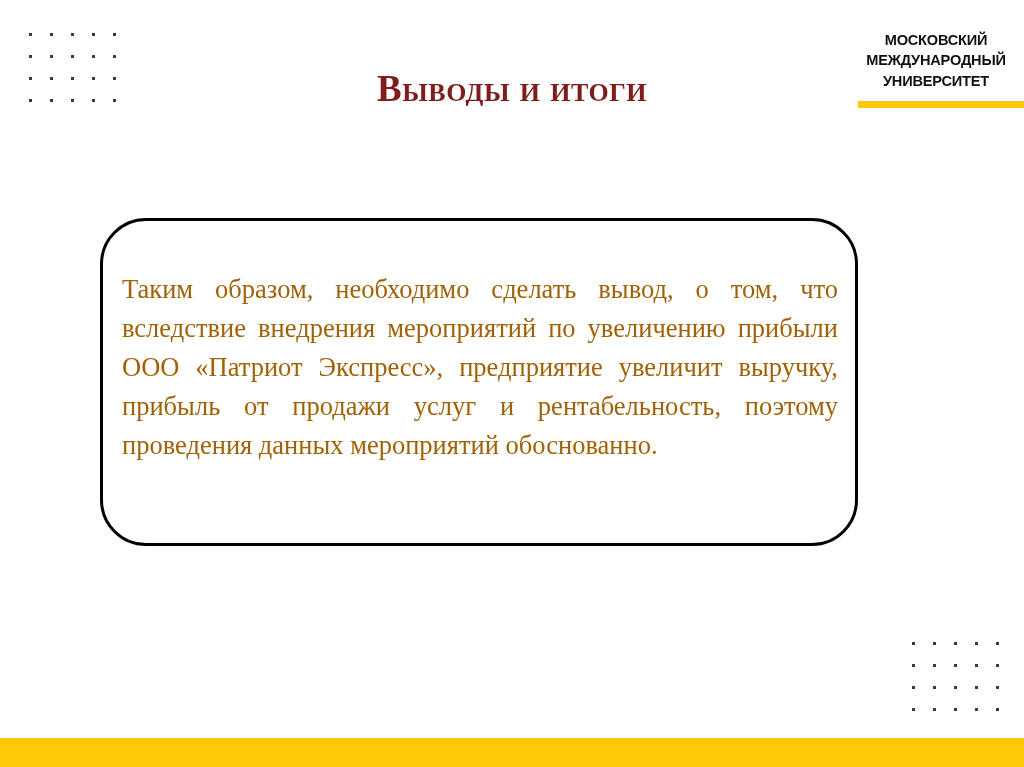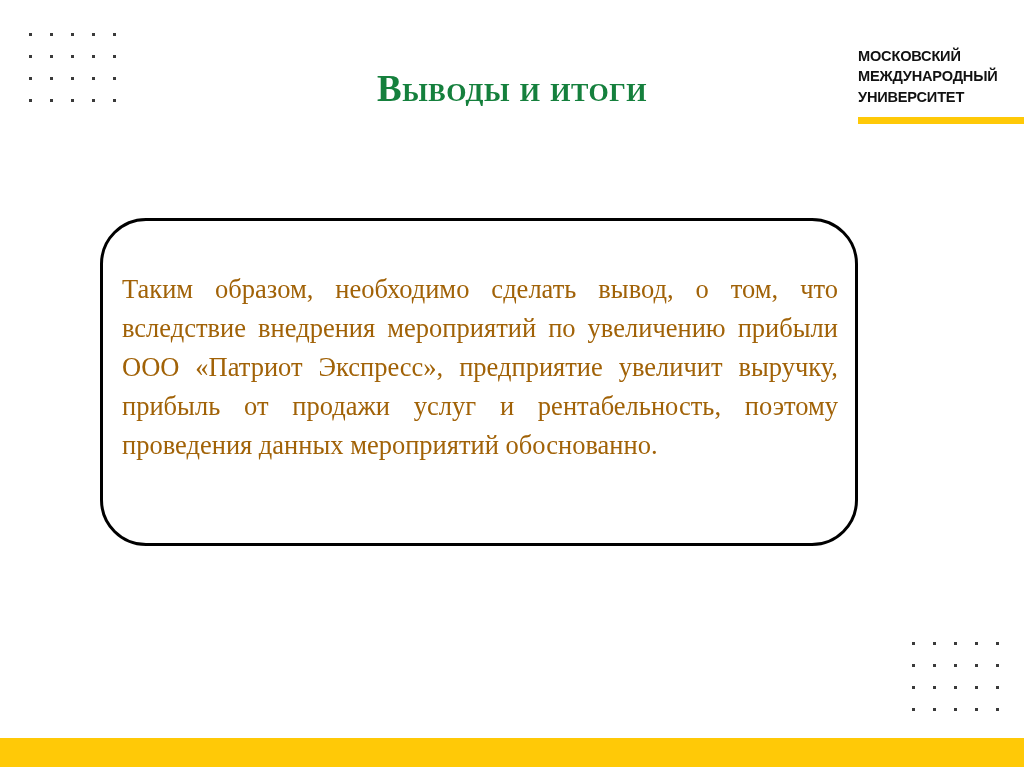--- a/index.html
+++ b/index.html
@@ -46,30 +46,31 @@
     position: absolute;
     left: 0;
     top: 44px;
     width: 1024px;
     text-align: center;
     font-family: "Liberation Serif", "DejaVu Serif", serif;
     font-weight: bold;
     font-size: 37px;
     font-variant: small-caps;
     letter-spacing: 0.5px;
-    color: #15803d;
+    color: #7f1d1d;
     line-height: 1.1;
   }
 
   
   .logo {
     position: absolute;
     left: 858px;
-    top: 46px;
+    top: 30px;
     width: 166px;
+    text-align: center;
   }
   .logo-line {
     font-family: "Liberation Sans", "DejaVu Sans", sans-serif;
     font-weight: bold;
     font-size: 15.5px;
     letter-spacing: -0.2px;
     line-height: 1.32;
     color: #111111;
     white-space: nowrap;
     transform: scaleX(0.94);

